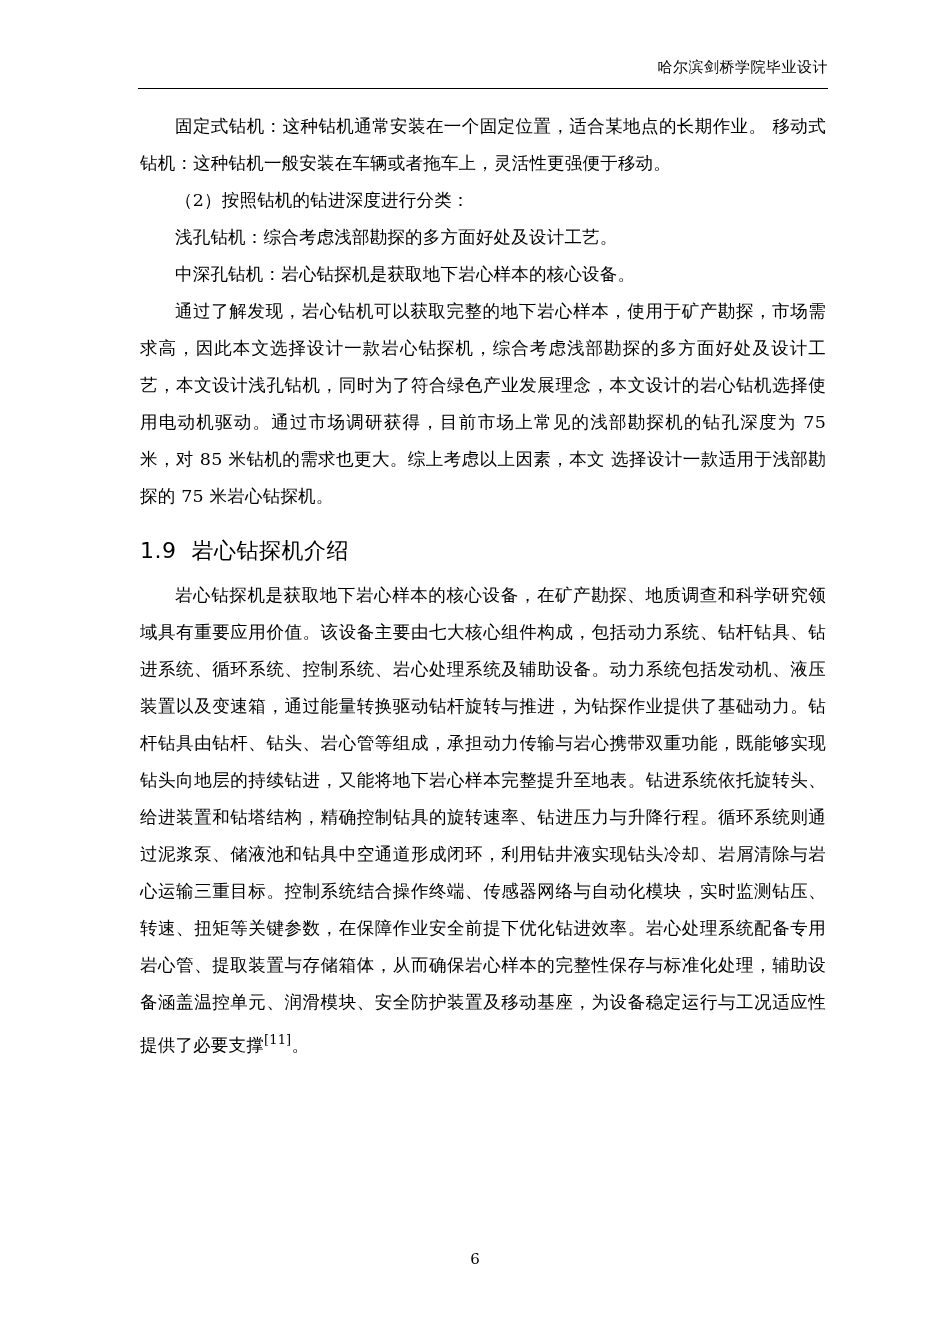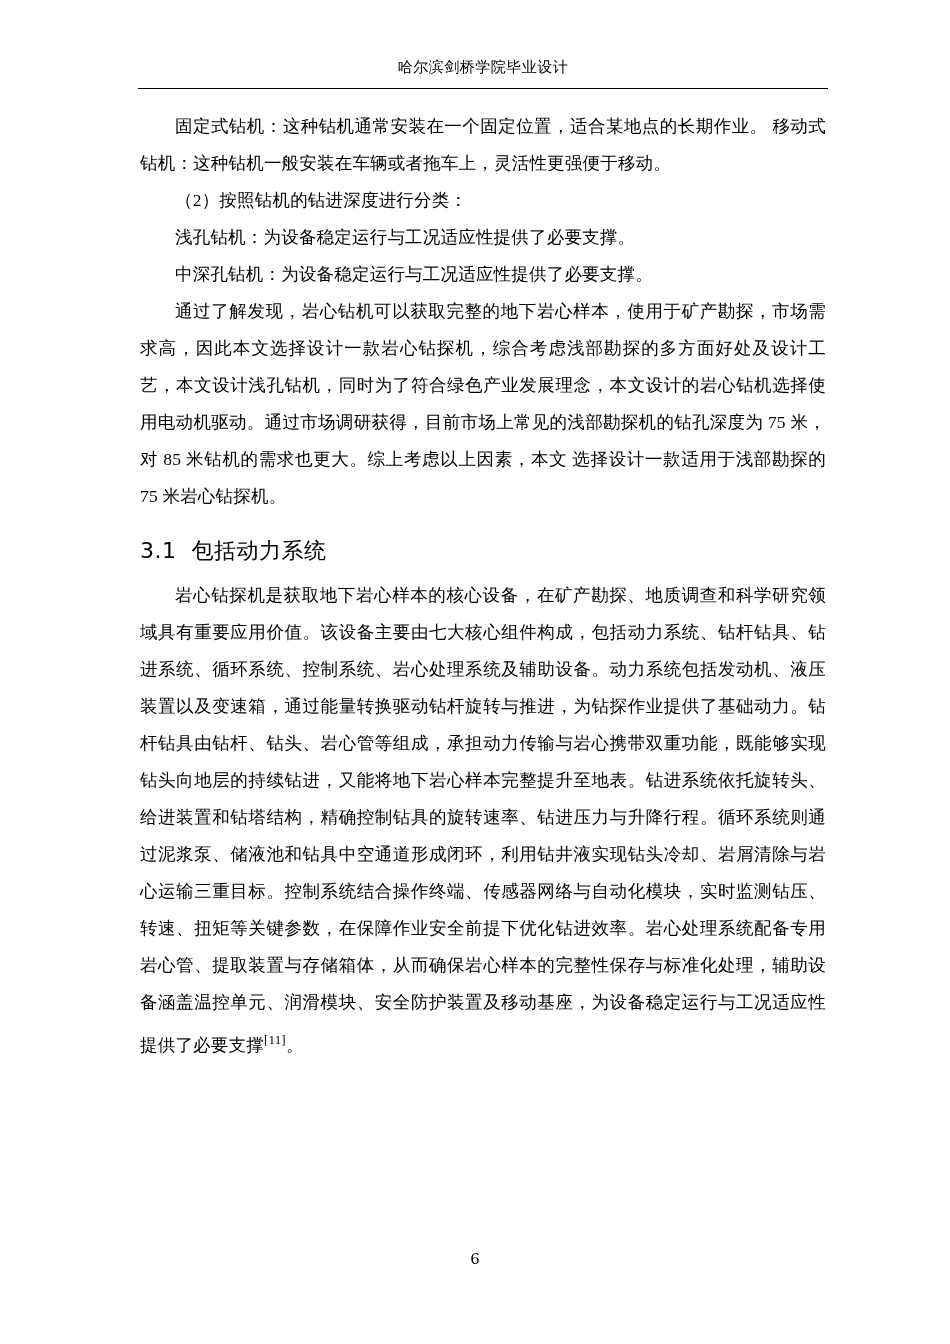--- a/index.html
+++ b/index.html
@@ -20,21 +20,21 @@
     width: 950px;
     height: 1344px;
     box-sizing: border-box;
     padding: 0;
   }
   .header {
     position: absolute;
     top: 58px;
     left: 138px;
     width: 690px;
-    text-align: center;
+    text-align: right;
     font-size: 15px;
     font-family: "DejaVu Serif", "Liberation Serif", serif;
     letter-spacing: 0.5px;
   }
   .header-rule {
     position: absolute;
     top: 88px;
     left: 138px;
     width: 690px;
     height: 0;
@@ -49,21 +49,20 @@
   p.body-par {
     margin: 0;
     font-size: 17.5px;
     line-height: 37px;
     text-align: justify;
     text-justify: inter-ideograph;
     letter-spacing: 0.2px;
   }
   p.indent2 {
     text-indent: 35px;
-    font-family: Liberation Serif, serif;
   }
   h2.section-title {
     margin: 16px 0 6px 0;
     font-size: 22px;
     font-family: "DejaVu Sans", "Liberation Sans", sans-serif;
     font-weight: normal;
     letter-spacing: 0.5px;
     line-height: 40px;
   }
   .sup {
@@ -85,26 +84,26 @@
 
 <div class="page">
 
   <div class="header">哈尔滨剑桥学院毕业设计</div>
   <div class="header-rule"></div>
 
   <div class="content">
 
     <p class="body-par indent2">固定式钻机：这种钻机通常安装在一个固定位置，适合某地点的长期作业。  移动式钻机：这种钻机一般安装在车辆或者拖车上，灵活性更强便于移动。</p>
     <p class="body-par indent2">（2）按照钻机的钻进深度进行分类：</p>
-    <p class="body-par indent2">浅孔钻机：为设备稳定运行与工况适应性提供了必要支撑。</p>
-    <p class="body-par indent2">中深孔钻机：为设备稳定运行与工况适应性提供了必要支撑。</p>
+    <p class="body-par indent2">浅孔钻机：综合考虑浅部勘探的多方面好处及设计工艺。</p>
+    <p class="body-par indent2">中深孔钻机：岩心钻探机是获取地下岩心样本的核心设备。</p>
     <p class="body-par indent2">通过了解发现，岩心钻机可以获取完整的地下岩心样本，使用于矿产勘探，市场需求高，因此本文选择设计一款岩心钻探机，综合考虑浅部勘探的多方面好处及设计工艺，本文设计浅孔钻机，同时为了符合绿色产业发展理念，本文设计的岩心钻机选择使用电动机驱动。通过市场调研获得，目前市场上常见的浅部勘探机的钻孔深度为 75 米，对 85 米钻机的需求也更大。综上考虑以上因素，本文 选择设计一款适用于浅部勘探的 75 米岩心钻探机。</p>
 
     <h2 class="section-title">
-      <span>3.1</span>&nbsp;&nbsp;<span>包括动力系统</span>
+      <span>1.9</span>&nbsp;&nbsp;<span>岩心钻探机介绍</span>
     </h2>
 
     <p class="body-par indent2"><span>岩心钻探机是获取地下岩心样本的核心设备，在矿产勘探、地质调查和科学研究领域具有重要应用价值。该设备主要由七大核心组件构成，包括动力系统、钻杆钻具、钻进系统、循环系统、控制系统、岩心处理系统及辅助设备。动力系统包括发动机、液压装置以及变速箱，通过能量转换驱动钻杆旋转与推进，为钻探作业提供了基础动力。钻杆钻具由钻杆、钻头、岩心管等组成，承担动力传输与岩心携带双重功能，既能够实现钻头向地层的持续钻进，又能将地下岩心样本完整提升至地表。钻进系统依托旋转头、给进装置和钻塔结构，精确控制钻具的旋转速率、钻进压力与升降行程。循环系统则通过泥浆泵、储液池和钻具中空通道形成闭环，利用钻井液实现钻头冷却、岩屑清除与岩心运输三重目标。控制系统结合操作终端、传感器网络与自动化模块，实时监测钻压、转速、扭矩等关键参数，在保障作业安全前提下优化钻进效率。岩心处理系统配备专用岩心管、提取装置与存储箱体，从而确保岩心样本的完整性保存与标准化处理，辅助设备涵盖温控单元、润滑模块、安全防护装置及移动基座，为设备稳定运行与工况适应性提供了必要支撑</span><span class="sup">[11]</span><span>。</span></p>
 
   </div>
 
   <div class="footer">6</div>
 
 </div>
 

